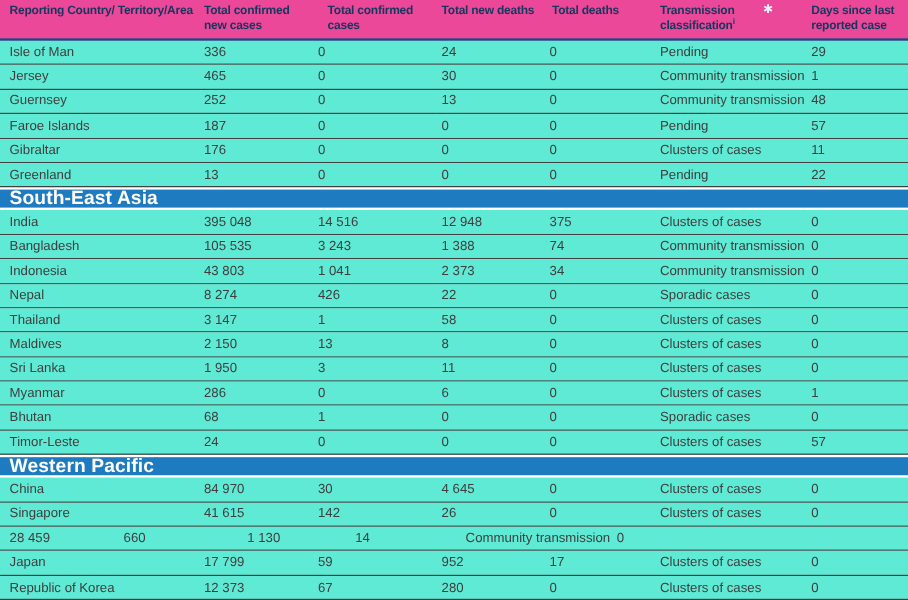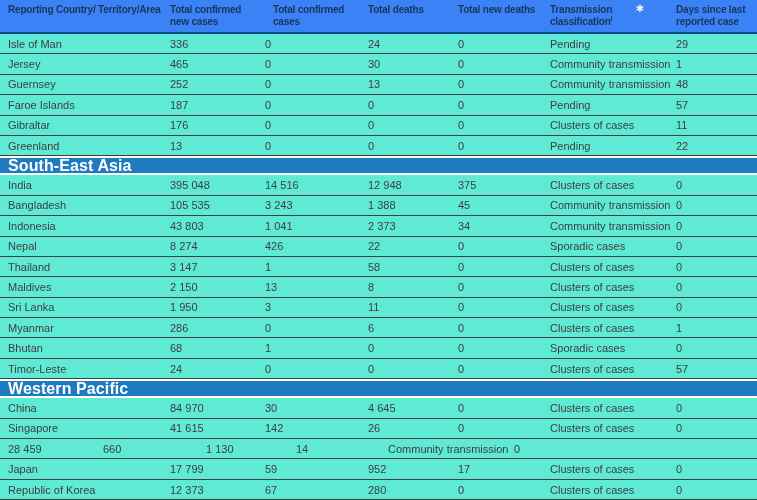--- a/index.html
+++ b/index.html
@@ -5,21 +5,21 @@
   * { margin:0; padding:0; box-sizing:border-box; }
   html,body { background:#ffffff; }
   body {
     width:757px; height:500px; overflow:hidden;
     font-family:"Liberation Sans", sans-serif;
   }
   .table { width:757px; }
 
   
   .thead {
-    display:flex; height:34px; background:#3b82f6;
+    display:flex; height:34px; background:#ec4899;
     border-bottom:2px solid #0B4E86;
   }
   .th {
     position:relative; padding:4px 6px 0 8px;
     font-size:10px; font-weight:bold; letter-spacing:-0.2px;
     color:#17365D; line-height:12px;
   }
   .th.c0, .th.c3, .th.c4 { white-space:nowrap; }
   .th sup { font-size:7px; vertical-align:super; line-height:0; }
   .note-icon {
@@ -49,22 +49,22 @@
   }
 </style>
 </head>
 <body>
 
 <div class="table">
   <div class="thead">
       <div class="th c0"><span>Reporting Country/ Territory/Area</span></div>
       <div class="th c2"><span>Total confirmed new cases</span></div>
       <div class="th c1"><span>Total confirmed cases</span></div>
+      <div class="th c4"><span>Total new deaths</span></div>
       <div class="th c3"><span>Total deaths</span></div>
-      <div class="th c4"><span>Total new deaths</span></div>
       <div class="th c5"><span>Transmission classification<sup>i</sup></span><span class="note-icon">✱</span></div>
       <div class="th c6"><span>Days since last reported case</span></div>
     </div>
   <div class="tbody">
       <div class="row">
         <div class="td c0">Isle of Man</div>
         <div class="td c1">336</div>
         <div class="td c2">0</div>
         <div class="td c3">24</div>
         <div class="td c4">0</div>
@@ -124,21 +124,21 @@
         <div class="td c3">12 948</div>
         <div class="td c4">375</div>
         <div class="td c5">Clusters of cases</div>
         <div class="td c6">0</div>
       </div>
       <div class="row">
         <div class="td c0">Bangladesh</div>
         <div class="td c1">105 535</div>
         <div class="td c2">3 243</div>
         <div class="td c3">1 388</div>
-        <div class="td c4">45</div>
+        <div class="td c4">74</div>
         <div class="td c5">Community transmission</div>
         <div class="td c6">0</div>
       </div>
       <div class="row">
         <div class="td c0">Indonesia</div>
         <div class="td c1">43 803</div>
         <div class="td c2">1 041</div>
         <div class="td c3">2 373</div>
         <div class="td c4">34</div>
         <div class="td c5">Community transmission</div>

